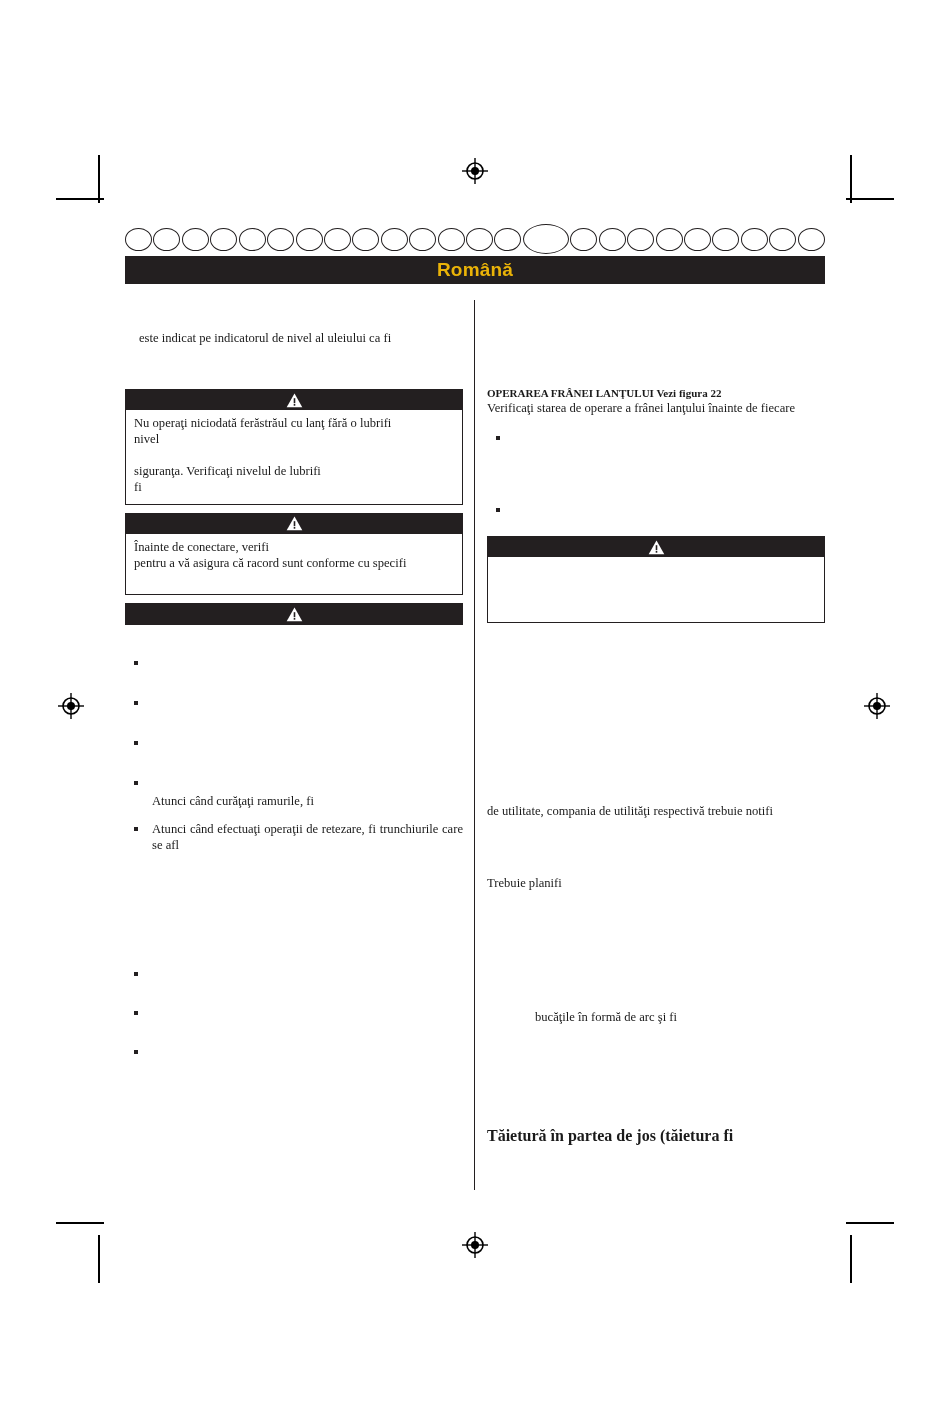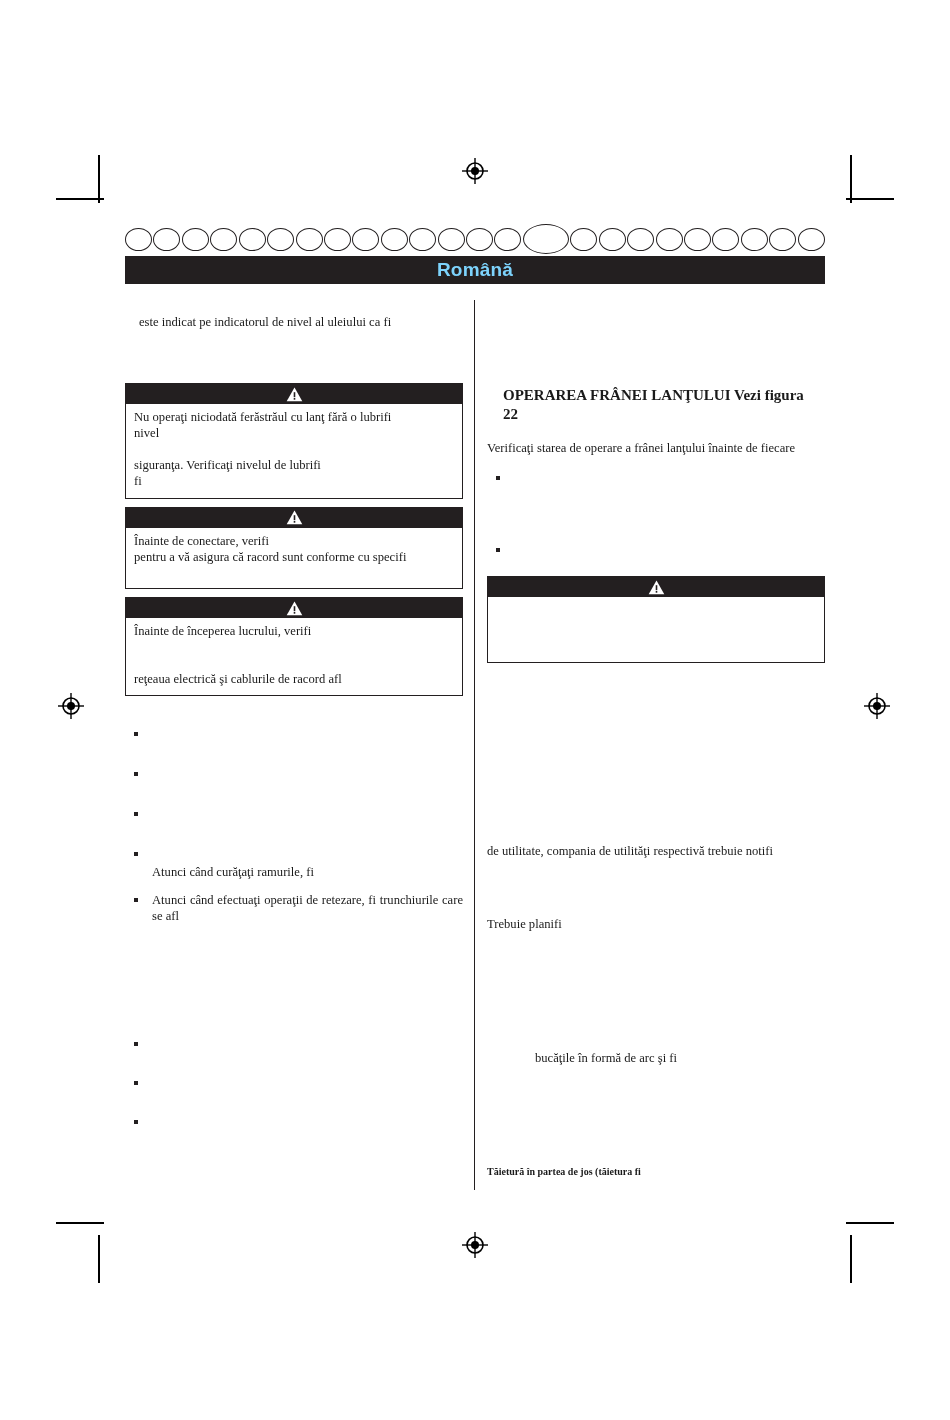--- a/index.html
+++ b/index.html
@@ -58,40 +58,40 @@
     width: 46px;
     height: 30px;
     border-width: 1.4px;
   }
 
   
   .lang-banner {
     margin-top: 3px;
     height: 28px;
     background: #231f20;
-    color: #7dd3fc;
+    color: #eab308;
     display: flex;
     align-items: center;
     justify-content: center;
     font-family: "Liberation Sans", "DejaVu Sans", sans-serif;
     font-weight: bold;
     font-size: 19px;
     letter-spacing: 0.2px;
   }
 
   
   .columns {
     margin-top: 16px;
     position: relative;
     width: 700px;
     height: 890px;
   }
   .col {
     position: absolute;
-    top: 0;
+    top: 16px;
     width: 338px;
   }
   .col-left  { left: 0; }
   .col-right { left: 362px; }
   .col-divider {
     position: absolute;
     left: 349px;
     top: 0;
     width: 1px;
     height: 890px;
@@ -149,27 +149,27 @@
     content: "";
     position: absolute;
     left: 9px;
     top: 6px;
     width: 4px;
     height: 4px;
     background: #231f20;
   }
 
   h4.section-head {
-    margin: 16px;
-    font-size: 15px;
+    margin: 0;
+    font-size: 11px;
     font-weight: bold;
     line-height: 1.28;
   }
   .bold-line {
-    font-size: 10px;
+    font-size: 16px;
     font-weight: bold;
     line-height: 1.28;
   }
 </style>
 </head>
 <body>
 
 <div class="crop-mark crop-v" style="left:98px; top:155px;"></div>
 <div class="crop-mark crop-h" style="left:56px; top:198px;"></div>
 
@@ -253,21 +253,21 @@
     <div class="col-divider"></div>
 
     <div class="col col-left">
 
       <div style="height:14px;"></div>
       <p class="body indent">este indicat pe indicatorul de nivel al uleiului ca fi</p>
 
       <div style="height:32px;"></div>
 
 
-      <div class="warn-box" style="margin-top:21px;">
+      <div class="warn-box" style="margin-top:11px;">
         <div class="warn-head">
           <svg width="17" height="15" viewBox="0 0 17 15">
             <path d="M8.5 0.5 L16.3 14.3 L0.7 14.3 Z" fill="#ffffff"></path>
             <rect x="7.7" y="5.2" width="1.6" height="5.0" fill="#231f20"></rect>
             <rect x="7.7" y="11.0" width="1.6" height="1.7" fill="#231f20"></rect>
           </svg>
         </div>
         <div class="warn-body">
           <p>Nu operaţi niciodată ferăstrăul cu lanţ fără o lubrifi</p>
           <p>nivel</p>
@@ -293,25 +293,20 @@
       </div>
 
       <div class="warn-box" style="margin-top:8px;">
         <div class="warn-head">
           <svg width="17" height="15" viewBox="0 0 17 15">
             <path d="M8.5 0.5 L16.3 14.3 L0.7 14.3 Z" fill="#ffffff"></path>
             <rect x="7.7" y="5.2" width="1.6" height="5.0" fill="#231f20"></rect>
             <rect x="7.7" y="11.0" width="1.6" height="1.7" fill="#231f20"></rect>
           </svg>
         </div>
-        <div class="warn-body">
-          <p>Înainte de începerea lucrului, verifi</p>
-          <div class="gap" style="height:31px;"></div>
-          <p>reţeaua electrică şi cablurile de racord afl</p>
-        </div>
       </div>
 
       <div style="height:30px;"></div>
 
       <ul class="bullets">
         <li style="margin-bottom:28px;">
           <span></span>
         </li>
         <li style="margin-bottom:28px;">
           <span></span>

